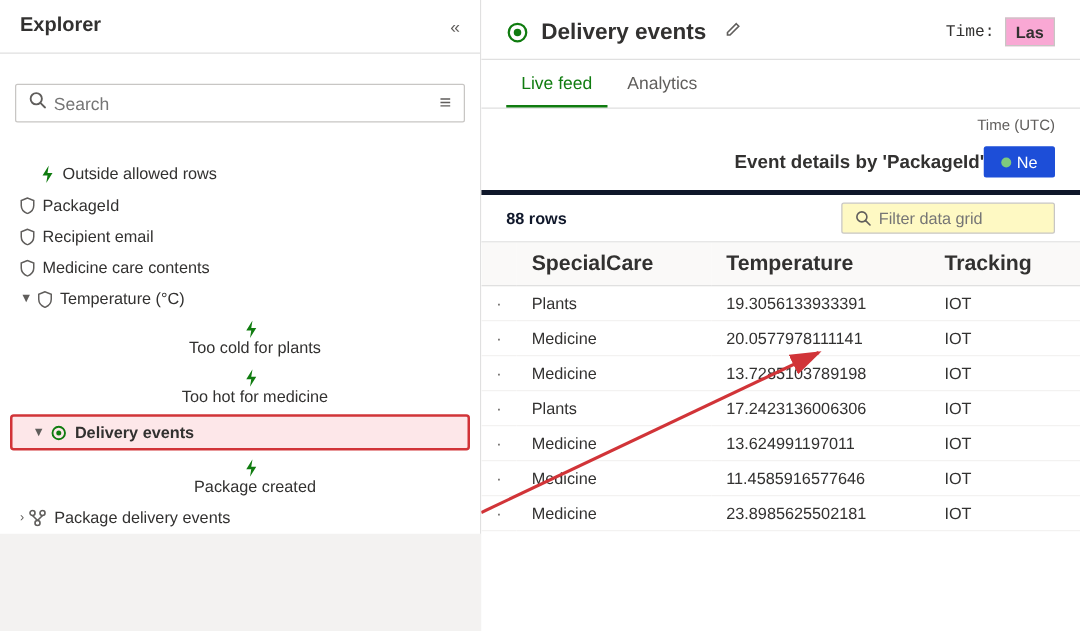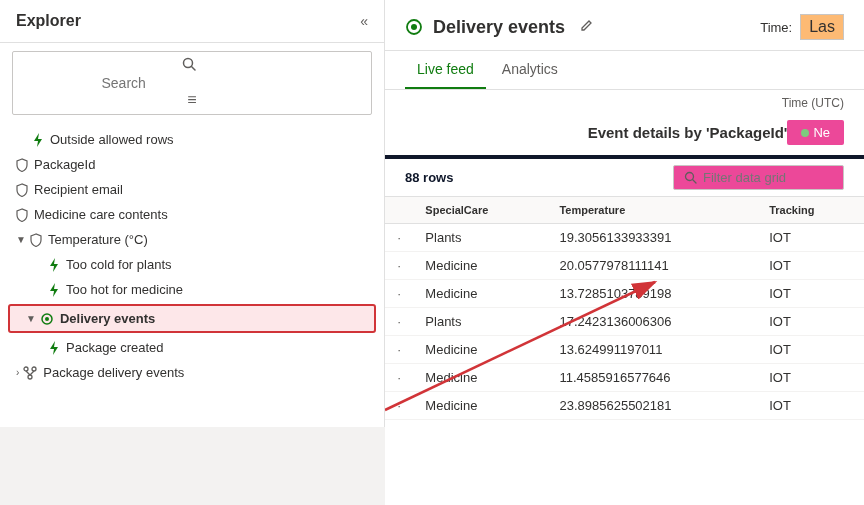--- a/index.html
+++ b/index.html
@@ -29,26 +29,25 @@
       color: #323130;
     }
     .sidebar-collapse-btn {
       cursor: pointer;
       color: #605e5c;
       font-size: 14px;
     }
     .search-bar {
       display: flex;
       align-items: center;
-      margin: 8px 12px;
+      margin: 24px 12px;
       border: 1px solid #c8c6c4;
       border-radius: 2px;
       padding: 5px 10px;
       background: #fff;
-      flex-direction: column;
     }
     .search-bar input {
       border: none;
       outline: none;
       flex: 1;
       font-size: 14px;
       color: #323130;
       background: transparent;
     }
     .search-icon-svg { color: #605e5c; margin-right: 6px; }
@@ -63,21 +62,21 @@
       display: flex;
       align-items: center;
       padding: 5px 8px 5px 0;
       cursor: pointer;
       font-size: 13px;
       color: #323130;
       user-select: none;
     }
     .indent-1 { padding-left: 16px; }
     .indent-2 { padding-left: 32px; }
-    .indent-3 { padding-left: 48px; }
+    .indent-3 { padding-left: 32px; flex-direction: column; }
     .tree-icon { margin-right: 6px; display: inline-flex; align-items: center; }
     .chevron { display: inline-flex; margin-right: 4px; font-size: 10px; color: #605e5c; }
 
     
     .main {
       flex: 1;
       display: flex;
       flex-direction: column;
       background: #ffffff;
       height: 505px;
@@ -101,22 +100,22 @@
       font-weight: 600;
       color: #323130;
     }
     .edit-icon { color: #605e5c; cursor: pointer; margin-left: 4px; font-size: 14px; }
     .header-right {
       margin-left: auto;
       display: flex;
       align-items: center;
       gap: 8px;
     }
-    .time-label { font-size: 13px; color: #323130; }
-    .time-value { font-size: 16px; color: #323130; background: #fdba74; padding: 3px 8px; border: 1px solid #c8c6c4; }
+    .time-label { font-size: 13px; color: #323130; font-family: Liberation Mono, monospace; }
+    .time-value { font-size: 13px; color: #323130; background: #f9a8d4; padding: 3px 8px; border: 1px solid #c8c6c4; font-weight: bold; }
 
     
     .tabs {
       display: flex;
       padding: 0 20px;
       border-bottom: 1px solid #e0e0e0;
       background: #fff;
     }
     .tab {
       padding: 10px 12px;
@@ -143,21 +142,21 @@
       justify-content: flex-end;
       padding: 10px 20px;
       border-bottom: 4px solid #0f172a;
     }
     .event-details-title {
       font-size: 15px;
       font-weight: 600;
       color: #323130;
     }
     .new-btn {
-      background: #ec4899;
+      background: #1d4ed8;
       color: #fff;
       border: none;
       padding: 5px 14px;
       font-size: 13px;
       cursor: pointer;
       border-radius: 2px;
       display: flex;
       align-items: center;
       gap: 4px;
     }
@@ -168,21 +167,21 @@
       padding: 6px 20px;
       border-bottom: 1px solid #e0e0e0;
     }
     .rows-count { font-size: 13px; font-weight: 600; color: #0f172a; }
     .filter-input-wrapper {
       display: flex;
       align-items: center;
       border: 1px solid #c8c6c4;
       padding: 4px 10px;
       border-radius: 2px;
-      background: #ec4899;
+      background: #fef9c3;
       gap: 6px;
     }
     .filter-input-wrapper input {
       border: none;
       outline: none;
       font-size: 13px;
       color: #323130;
       width: 130px;
       background: transparent;
     }
@@ -198,21 +197,21 @@
       border-collapse: collapse;
       font-size: 13px;
     }
     thead th {
       background: #faf9f8;
       border-bottom: 1px solid #e0e0e0;
       text-align: left;
       padding: 7px 12px;
       font-weight: 600;
       color: #323130;
-      font-size: 11px;
+      font-size: 17px;
       white-space: nowrap;
     }
     tbody td {
       padding: 6px 12px;
       border-bottom: 1px solid #f3f2f1;
       color: #323130;
       font-size: 13px;
       white-space: nowrap;
     }
     .dot-col { width: 18px; color: #605e5c; text-align: center; }

